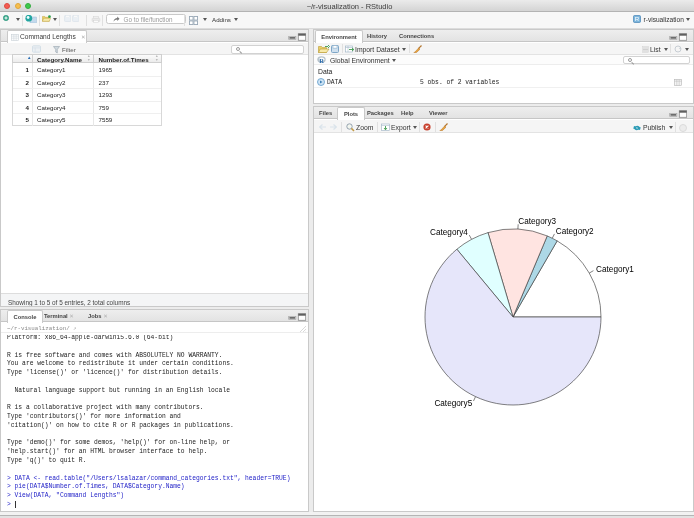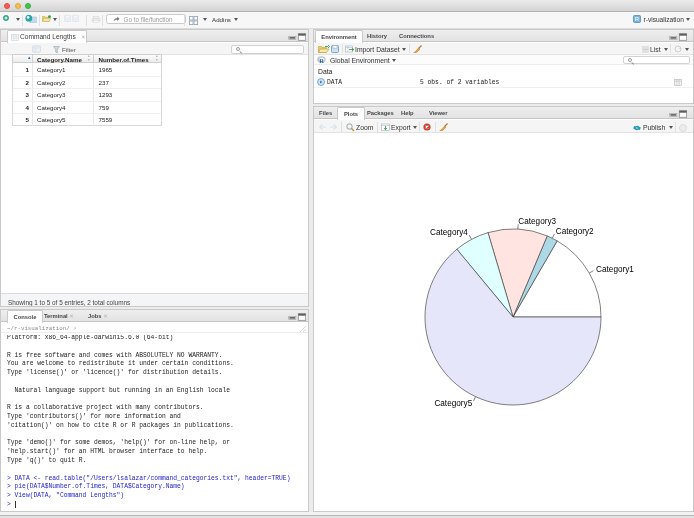--- a/index.html
+++ b/index.html
@@ -43,20 +43,21 @@
 .blue { color:#2222c8; }
 .cell { position:absolute; font-size:6.2px; color:#222; }
 </style>
 </head>
 <body>
 
 <div id="titlebar" class="abs">
   <div class="light" style="left:4.4px; background:#f45c52; border:0.5px solid #dc4a41;"></div>
   <div class="light" style="left:14.5px; background:#f6bf4f; border:0.5px solid #dfa63c;"></div>
   <div class="light" style="left:25px; background:#3fc94c; border:0.5px solid #34ac40;"></div>
+  <div id="title" class="abs">~/r-visualization - RStudio</div>
 </div>
 
 <div id="maintb" class="abs">
   <svg class="abs" style="left:3.2px;top:2.6px" width="6" height="6" viewBox="0 0 10 10">
     <circle cx="5" cy="5" r="4.5" fill="#31a586" stroke="#27917a" stroke-width="0.8"></circle>
     <path d="M5 2.4v5.2M2.4 5h5.2" stroke="#fff" stroke-width="1.6"></path>
   </svg>
   <div class="caret" style="left:15.5px; top:6px;"></div>
   <div class="sep" style="left:21.5px;top:2.5px;"></div>
   <svg class="abs" style="left:24.5px;top:2.5px" width="12" height="8" viewBox="0 0 12 8">

